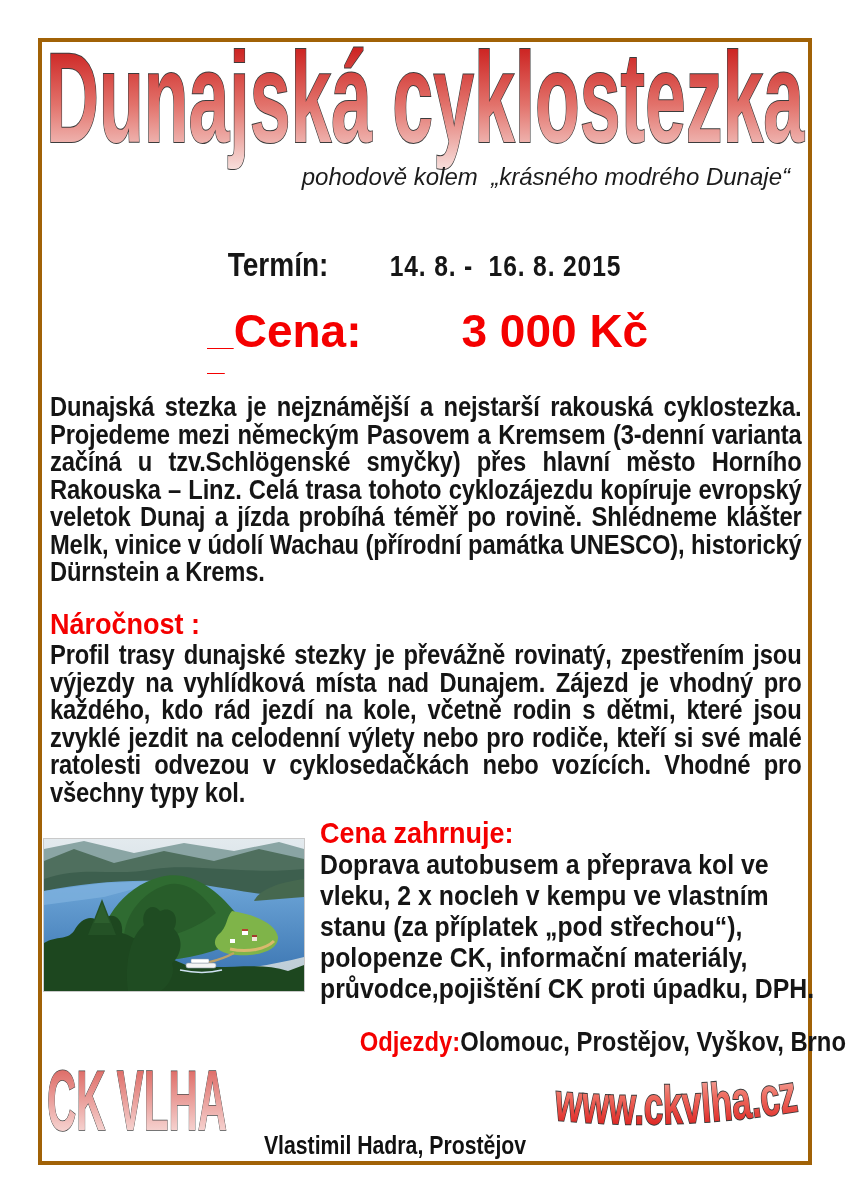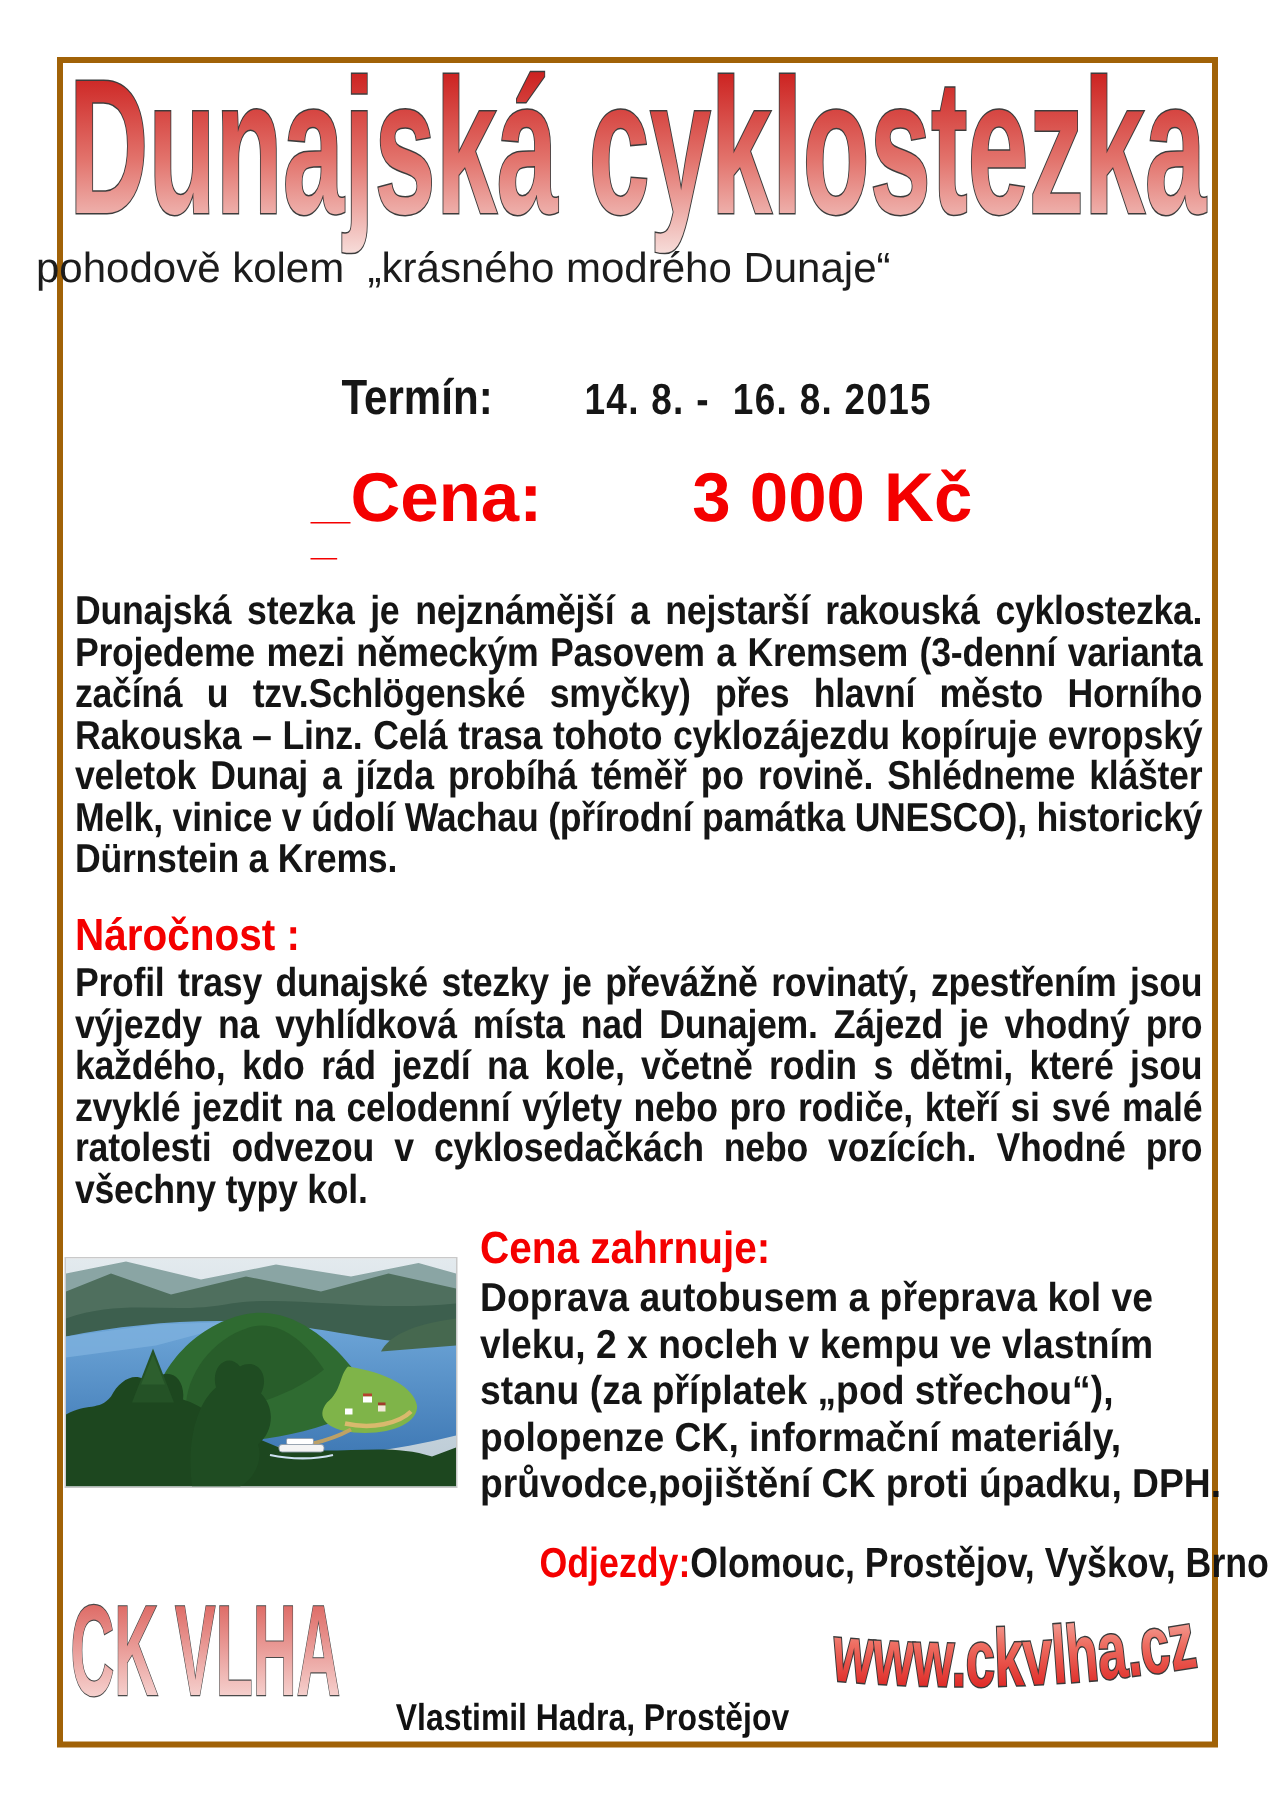--- a/index.html
+++ b/index.html
@@ -2,22 +2,22 @@
 <html><head>
 <meta charset="utf-8">
 <style>
   html,body{margin:0;padding:0;background:#ffffff;}
   .page{position:relative;width:848px;height:1200px;background:#fff;overflow:hidden;
         font-family:"Liberation Sans", sans-serif;}
   .frame{position:absolute;left:38px;top:38px;width:766px;height:1119px;border:4px solid #a16207;}
   svg text{font-family:"Liberation Sans", sans-serif;}
 
   .title-svg{position:absolute;left:0;top:2px;width:766px;height:128px;}
-  .subtitle{position:absolute;left:-18px;top:121px;width:100%;text-align:left;
-            font-size:28px;color:#1c1c1c;white-space:pre;}
+  .subtitle{position:absolute;left:-18px;top:121px;width:100%;text-align:right;
+            font-style:italic;font-size:24px;color:#1c1c1c;white-space:pre;}
 
   .termin-row{position:absolute;left:163px;top:186px;transform:scaleX(.85);
               transform-origin:0 0;white-space:pre;color:#161616;}
   .t-label{font-weight:bold;font-size:33px;display:inline-block;}
   .t-value{font-weight:bold;font-size:29px;display:inline-block;margin-left:72px;letter-spacing:1px;}
 
   .cena-row{position:absolute;left:165px;top:244px;font-weight:bold;color:#f40000;white-space:pre;text-decoration:underline;}
   .c-label{font-size:46px;display:inline-block;}
   .c-value{font-size:46px;display:inline-block;margin-left:100px;}
 

